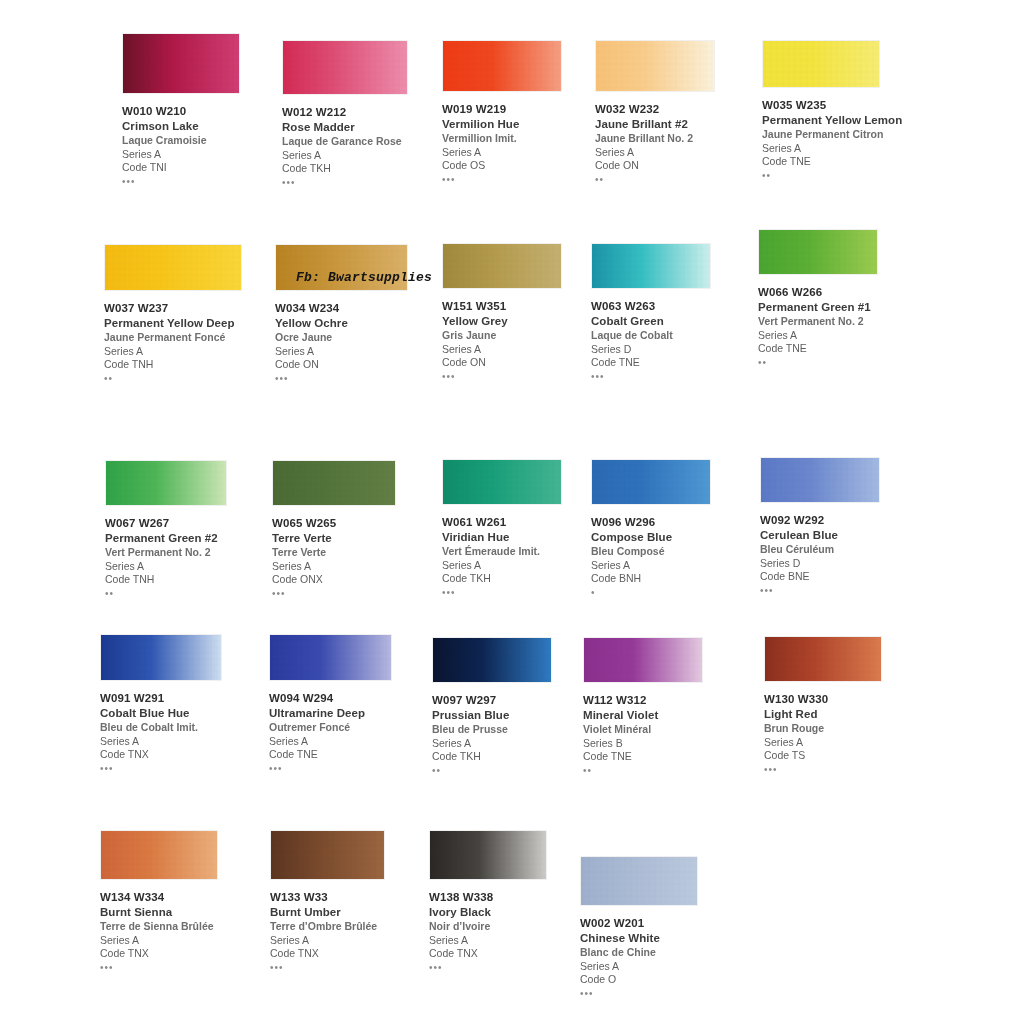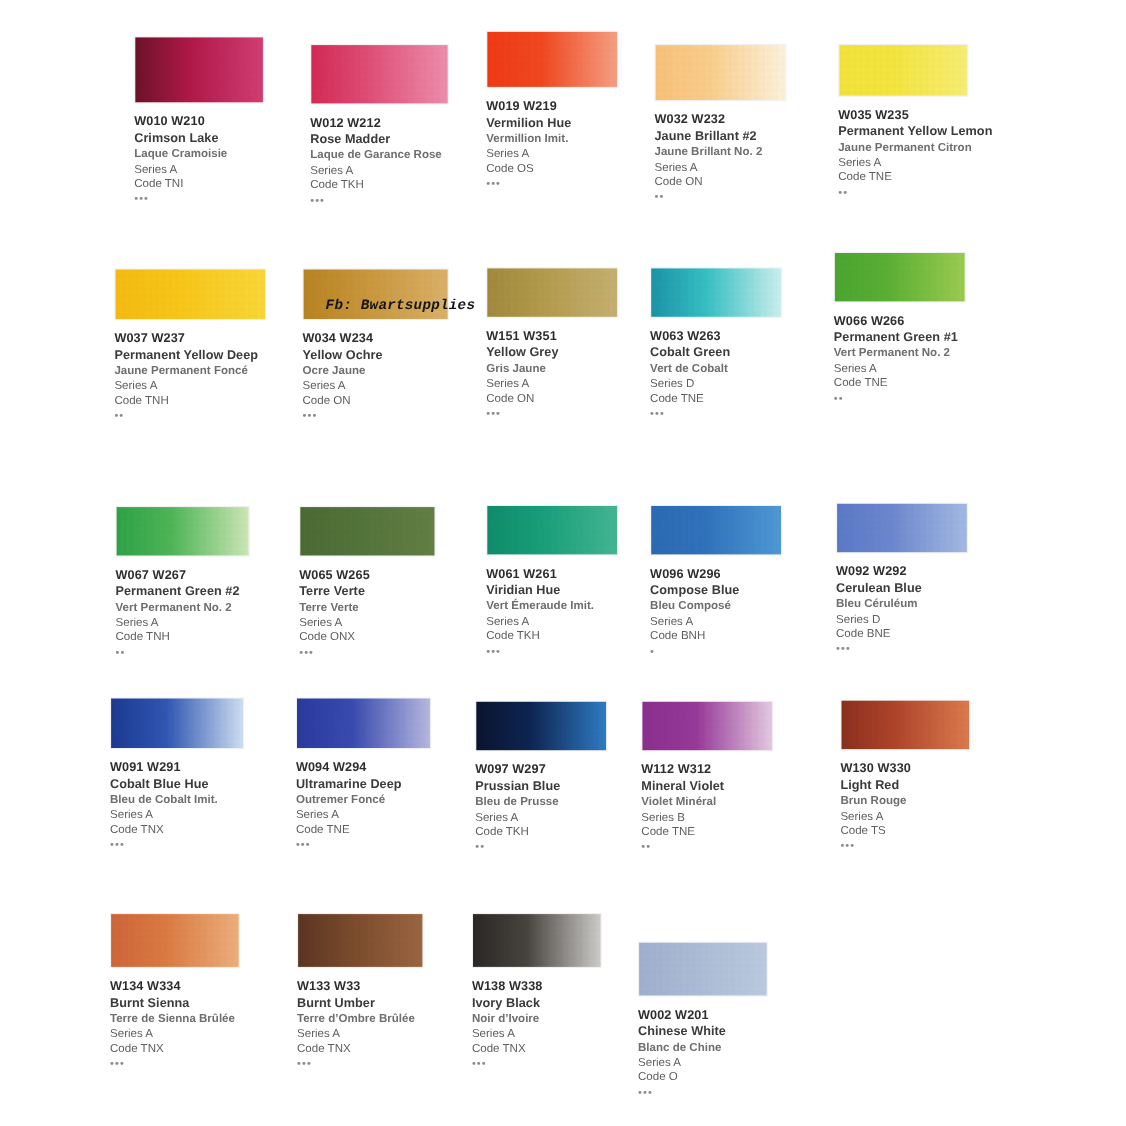--- a/index.html
+++ b/index.html
@@ -115,21 +115,21 @@
       </div>
       <div class="label-block">
         <div class="code-line">W012 W212</div>
         <div class="name-line">Rose Madder</div>
         <div class="fr-line">Laque de Garance Rose</div>
         <div class="series-line">Series A</div>
         <div class="codec-line">Code TKH</div>
         <div class="stars">•••</div>
       </div>
     </div>
-    <div class="swatch-cell" style="left: 442px; top: 28px;">
+    <div class="swatch-cell" style="left: 442px; top: 40px;">
       <div class="swatch" style="width: 120px; height: 52px;">
         <div class="swatch-inner" style="background: linear-gradient(90deg, rgb(240, 58, 21) 0%, rgb(241, 72, 31) 42%, rgb(247, 160, 132) 100%);"></div>
         <div class="swatch-texture"></div>
       </div>
       <div class="label-block">
         <div class="code-line">W019 W219</div>
         <div class="name-line">Vermilion Hue</div>
         <div class="fr-line">Vermillion Imit.</div>
         <div class="series-line">Series A</div>
         <div class="codec-line">Code OS</div>
@@ -207,21 +207,21 @@
       </div>
     </div>
     <div class="swatch-cell" style="left: 591px; top: 243px;">
       <div class="swatch" style="width: 120px; height: 46px;">
         <div class="swatch-inner" style="background: linear-gradient(90deg, rgb(27, 148, 168) 0%, rgb(53, 192, 196) 42%, rgb(204, 241, 238) 100%);"></div>
         <div class="swatch-texture"></div>
       </div>
       <div class="label-block">
         <div class="code-line">W063 W263</div>
         <div class="name-line">Cobalt Green</div>
-        <div class="fr-line">Vert de Cobalt</div>
+        <div class="fr-line">Laque de Cobalt</div>
         <div class="series-line">Series D</div>
         <div class="codec-line">Code TNE</div>
         <div class="stars">•••</div>
       </div>
     </div>
     <div class="swatch-cell" style="left: 758px; top: 229px;">
       <div class="swatch" style="width: 120px; height: 46px;">
         <div class="swatch-inner" style="background: linear-gradient(90deg, rgb(74, 166, 48) 0%, rgb(92, 177, 52) 42%, rgb(156, 205, 80) 100%);"></div>
         <div class="swatch-texture"></div>
       </div>

